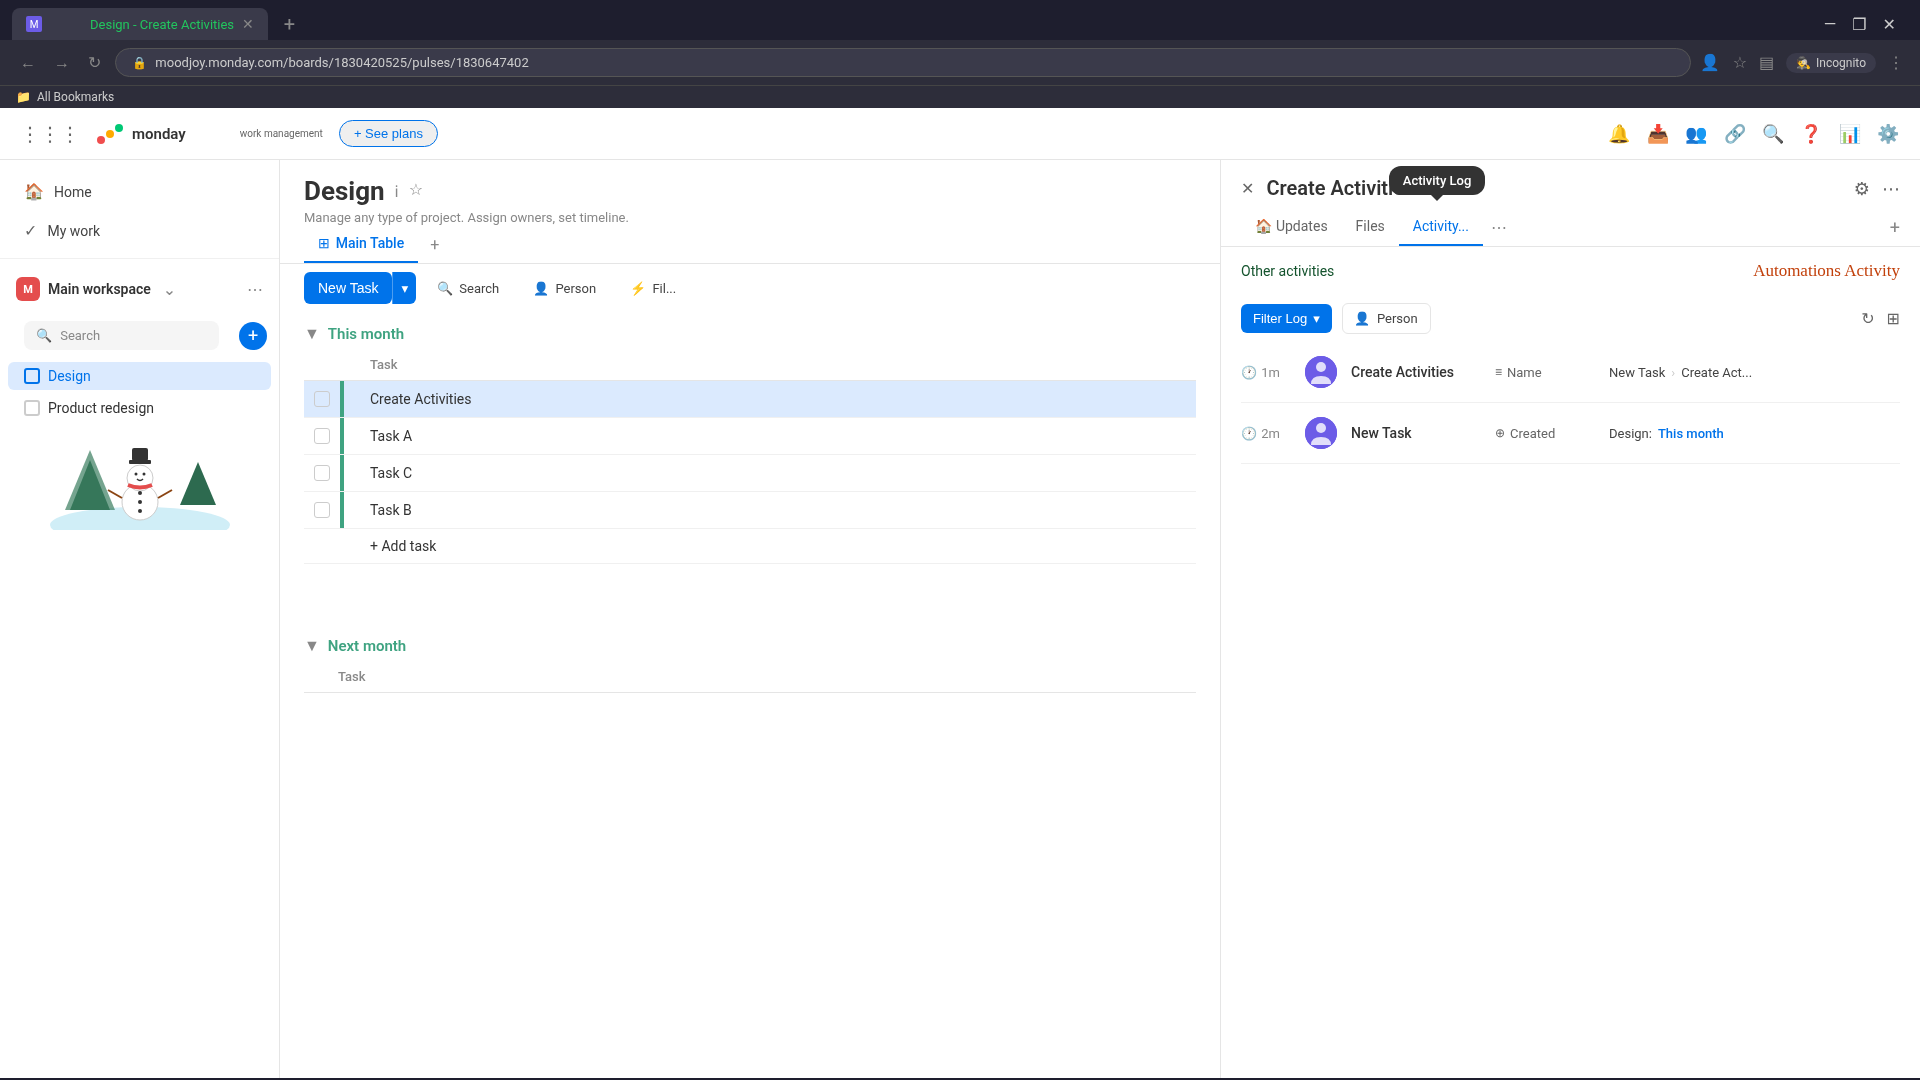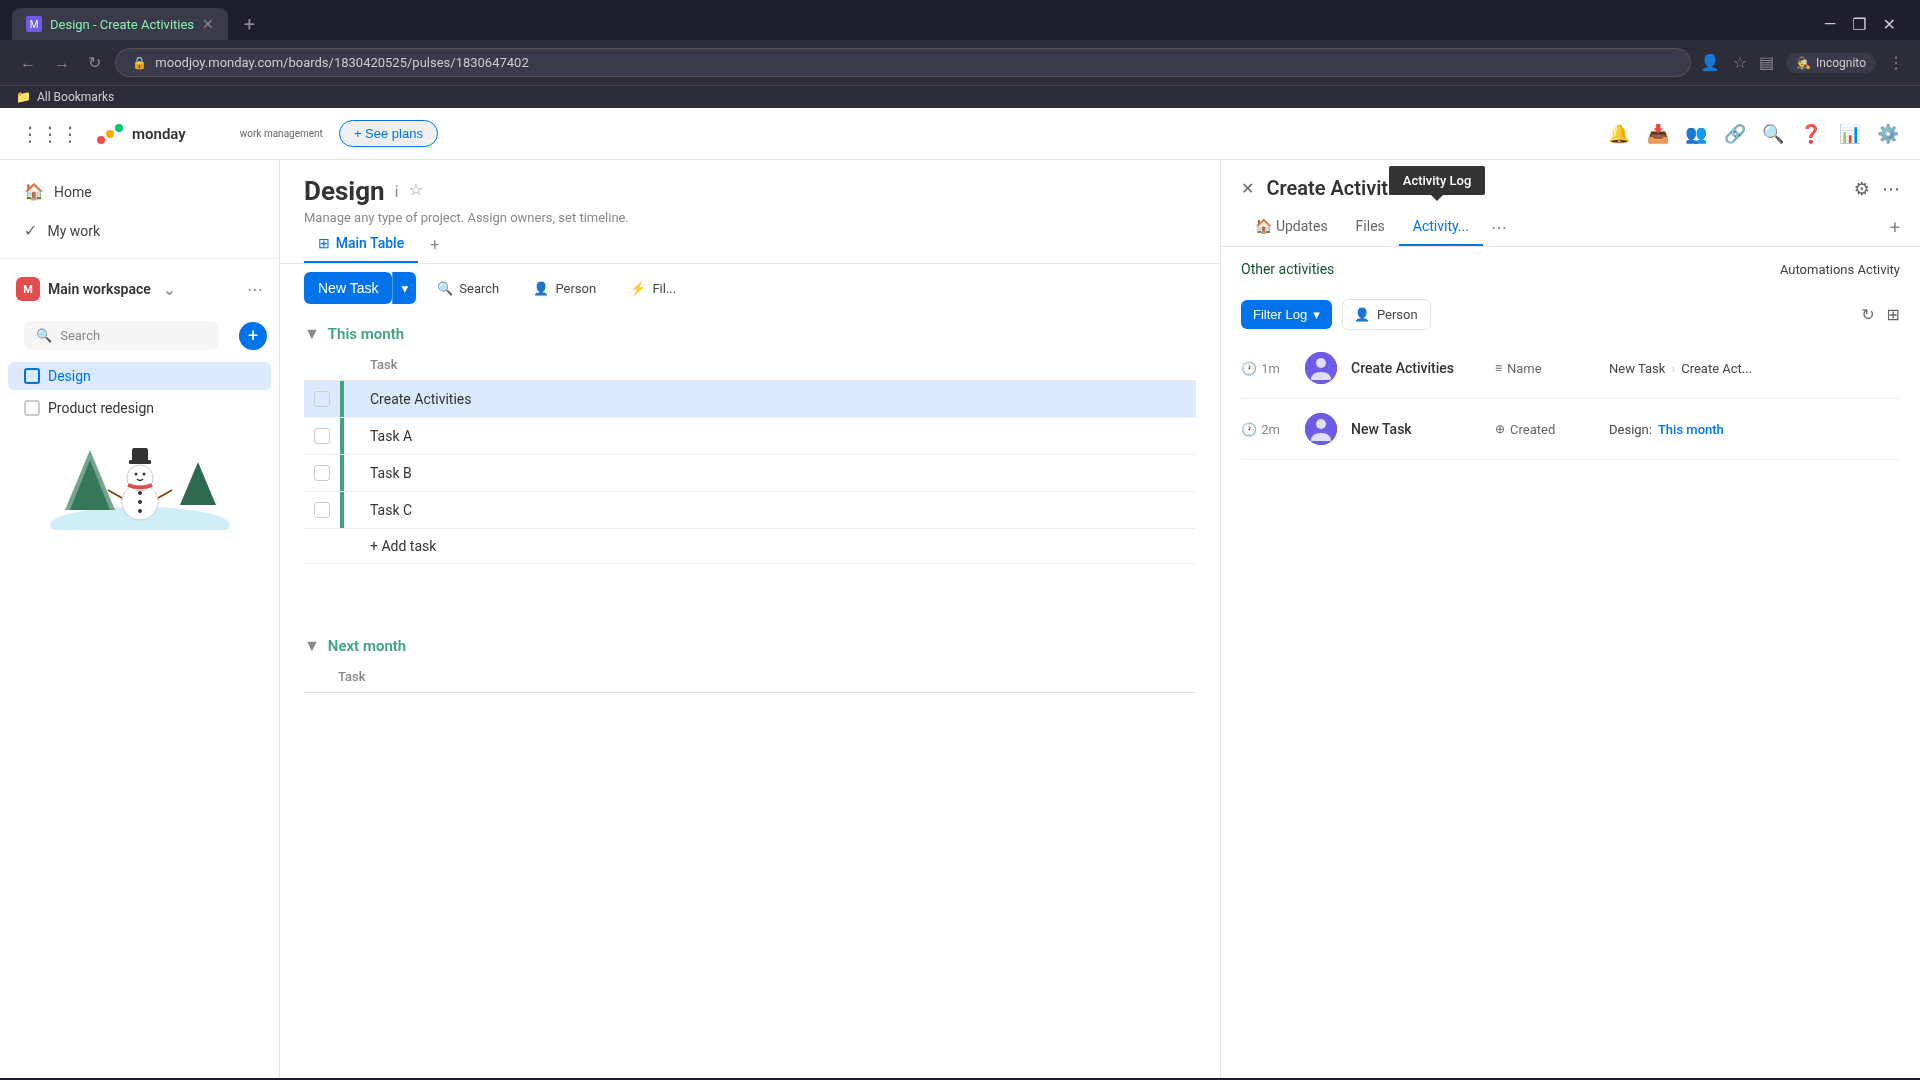--- a/index.html
+++ b/index.html
@@ -3,21 +3,21 @@
   <meta charset="utf-8">
   <style>
     * { margin: 0; padding: 0; box-sizing: border-box; }
     body { font-family: -apple-system, BlinkMacSystemFont, 'Segoe UI', Roboto, sans-serif; background: #1e1e2e; width: 1920px; height: 1080px; overflow: hidden; color: #333; }
 
     
     .browser-chrome { background: #2d2d3a; width: 100%; }
     .browser-tab-bar { display: flex; align-items: center; padding: 8px 12px 0; gap: 8px; background: #1e1e2e; }
     .browser-tab { display: flex; align-items: center; gap: 8px; background: #2d2d3a; border-radius: 8px 8px 0 0; padding: 8px 14px; min-width: 200px; }
     .browser-tab .favicon { width: 16px; height: 16px; background: #6c5ce7; border-radius: 2px; display: flex; align-items: center; justify-content: center; font-size: 10px; color: white; }
-    .browser-tab .tab-title { color: #86efac; font-size: 13px; flex: 1; }
+    .browser-tab .tab-title { color: #22c55e; font-size: 13px; flex: 1; margin-left: 40px; }
     .browser-tab .close-tab { color: #888; cursor: pointer; font-size: 14px; }
     .browser-tab.active { background: #3a3a4a; }
     .new-tab-btn { color: #888; font-size: 20px; cursor: pointer; padding: 4px 8px; }
     .window-controls { margin-left: auto; display: flex; gap: 16px; padding-right: 12px; }
     .win-ctrl { color: #ccc; font-size: 16px; cursor: pointer; }
 
     .browser-toolbar { display: flex; align-items: center; gap: 10px; padding: 8px 16px; background: #2d2d3a; }
     .nav-btn { color: #888; font-size: 16px; cursor: pointer; padding: 4px; }
     .address-bar { flex: 1; background: #3a3a4a; border: 1px solid #555; border-radius: 20px; padding: 6px 16px; display: flex; align-items: center; gap: 8px; }
     .address-bar .lock-icon { color: #888; font-size: 12px; }
@@ -101,21 +101,21 @@
 
     .panel-tabs { display: flex; align-items: center; padding: 0 20px; border-bottom: 1px solid #e5e5e5; margin-top: 8px; }
     .panel-tab { padding: 10px 14px; font-size: 14px; color: #666; cursor: pointer; border-bottom: 2px solid transparent; }
     .panel-tab.active { color: #0073ea; border-bottom-color: #0073ea; }
     .panel-tab-more { color: #888; cursor: pointer; padding: 8px; }
     .panel-tab-add { margin-left: auto; color: #888; cursor: pointer; font-size: 18px; }
 
     .panel-body { flex: 1; padding: 0 20px; overflow-y: auto; }
     .activity-filter-row { display: flex; align-items: center; gap: 10px; padding: 14px 0; }
     .other-activities { color: #14532d; font-size: 14px; flex: 1; }
-    .automation-activity { color: #404040; font-size: 13px; cursor: pointer; }
+    .automation-activity { color: #c2410c; font-size: 17px; cursor: pointer; font-family: Liberation Serif, serif; }
     .filter-row2 { display: flex; align-items: center; gap: 10px; padding: 8px 0; }
     .filter-log-btn { background: #0073ea; color: white; border: none; border-radius: 6px; padding: 7px 12px; font-size: 13px; cursor: pointer; display: flex; align-items: center; gap: 6px; font-weight: 500; }
     .filter-person-btn { display: flex; align-items: center; gap: 6px; padding: 7px 12px; border-radius: 6px; font-size: 13px; color: #444; cursor: pointer; border: 1px solid #e5e5e5; }
     .filter-right-icons { margin-left: auto; display: flex; gap: 12px; color: #666; font-size: 16px; cursor: pointer; }
 
     .activity-list { display: flex; flex-direction: column; gap: 0; }
     .activity-item { display: flex; align-items: center; gap: 14px; padding: 14px 0; border-bottom: 1px solid #f0f0f0; }
     .activity-time { color: #888; font-size: 13px; display: flex; align-items: center; gap: 4px; min-width: 50px; }
     .activity-avatar { width: 32px; height: 32px; border-radius: 50%; background: #6c5ce7; display: flex; align-items: center; justify-content: center; }
     .activity-name { font-size: 14px; color: #333; font-weight: 500; min-width: 130px; }
@@ -349,30 +349,30 @@
                 </td>
               <td>Task A</td>
             </tr>
             <tr class="task-row">
               <td>
                   <div class="checkbox"></div>
                 </td>
               <td class="color-bar-cell">
                   <span class="color-bar-inner" style="background:#3fa381;"></span>
                 </td>
-              <td>Task B</td>
+              <td>Task C</td>
             </tr>
             <tr class="task-row">
               <td>
                   <div class="checkbox"></div>
                 </td>
               <td class="color-bar-cell">
                   <span class="color-bar-inner" style="background:#3fa381;"></span>
                 </td>
-              <td>Task C</td>
+              <td>Task B</td>
             </tr>
             <tr>
               <td></td>
               <td></td>
               <td class="add-task-row">+ Add task</td>
             </tr>
           </tbody>
         </table>
 
         <div style="height: 60px;"></div>
@@ -411,21 +411,21 @@
           <span>Updates</span>
         </div>
         <div class="panel-tab">
           <span>Files</span>
         </div>
         <div class="panel-tab-wrapper" style="position:relative;">
           <div class="panel-tab active">
             <span>Activity...</span>
           </div>
 
-          <div style="position:absolute; top:-42px; left:-10px; background:#333; color:white; padding:7px 14px; border-radius:2px; font-size:13px; font-weight:500; white-space:nowrap; z-index:200;">
+          <div style="position:absolute; top:-42px; left:-10px; background:#333; color:white; padding:7px 14px; border-radius:12px; font-size:13px; font-weight:500; white-space:nowrap; z-index:200;">
             <span>Activity Log</span>
             <div style="position:absolute; bottom:-6px; left:50%; transform:translateX(-50%); width:0; height:0; border-left:6px solid transparent; border-right:6px solid transparent; border-top:6px solid #333;"></div>
           </div>
         </div>
         <span class="panel-tab-more">⋯</span>
         <span class="panel-tab-add">+</span>
       </div>
 
       <div class="panel-body">
         <div class="activity-filter-row">

